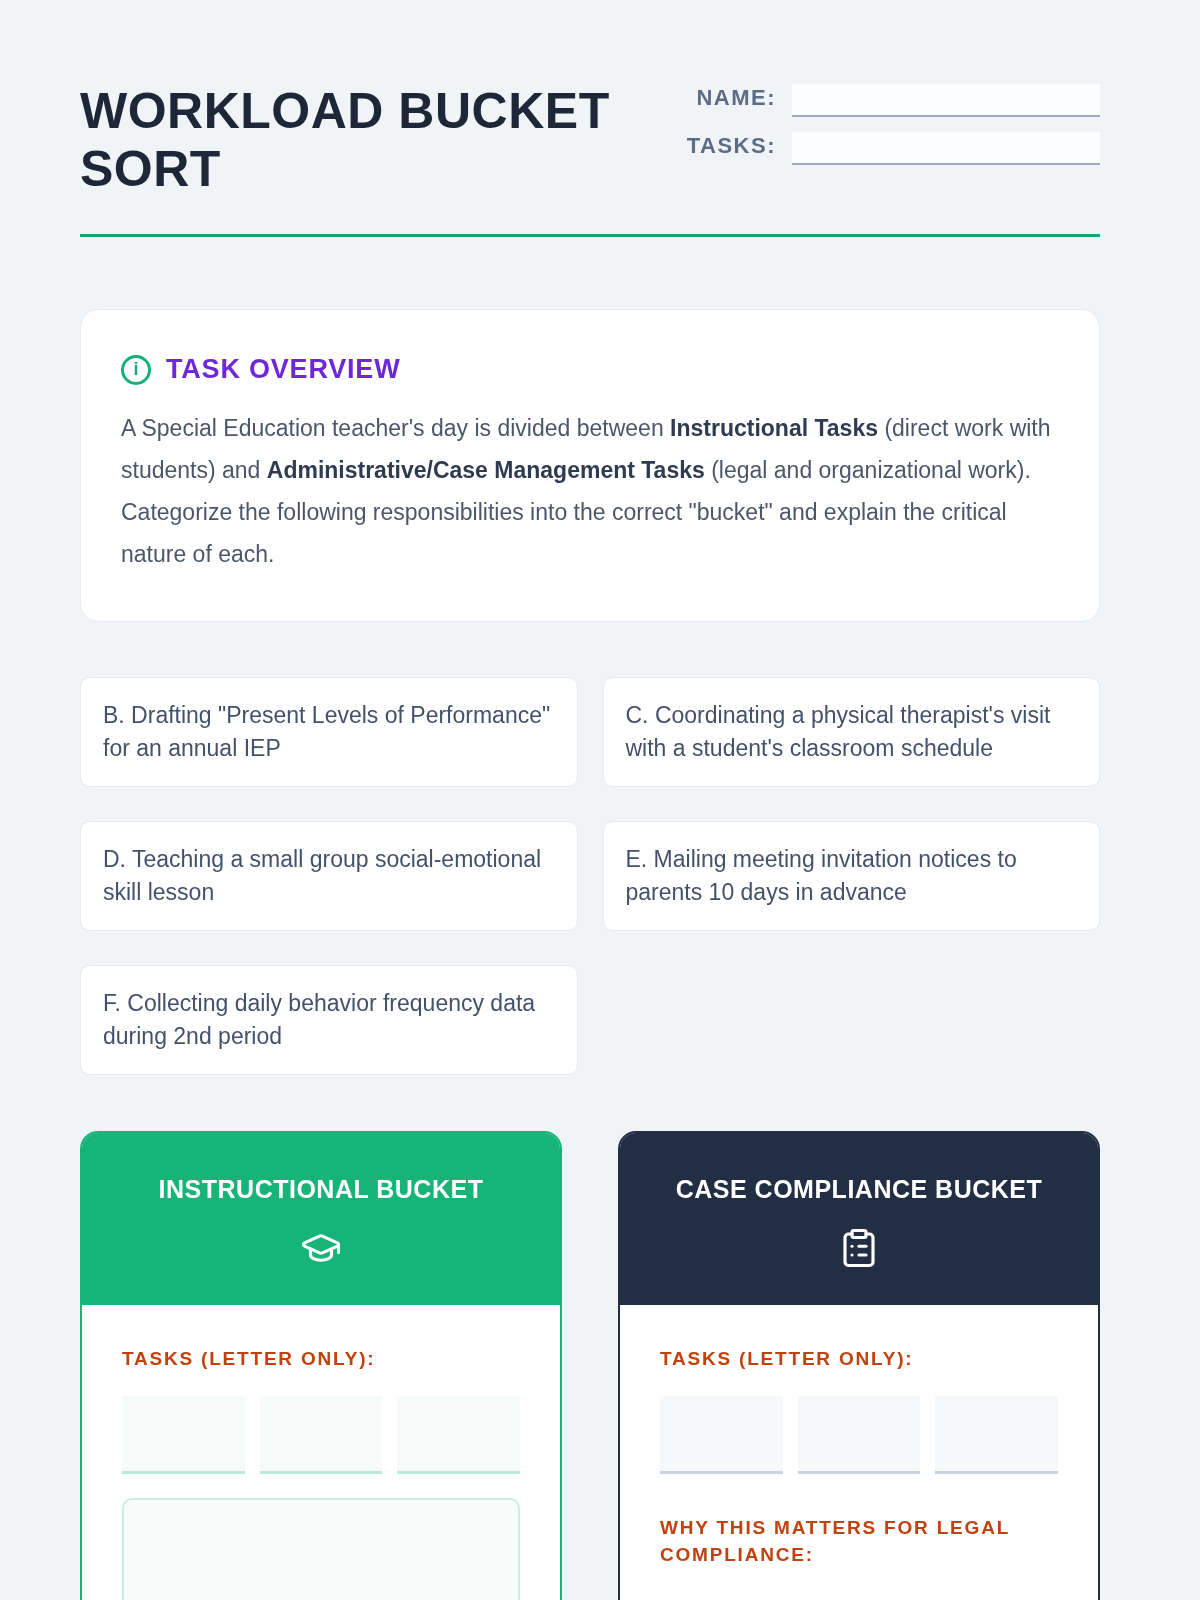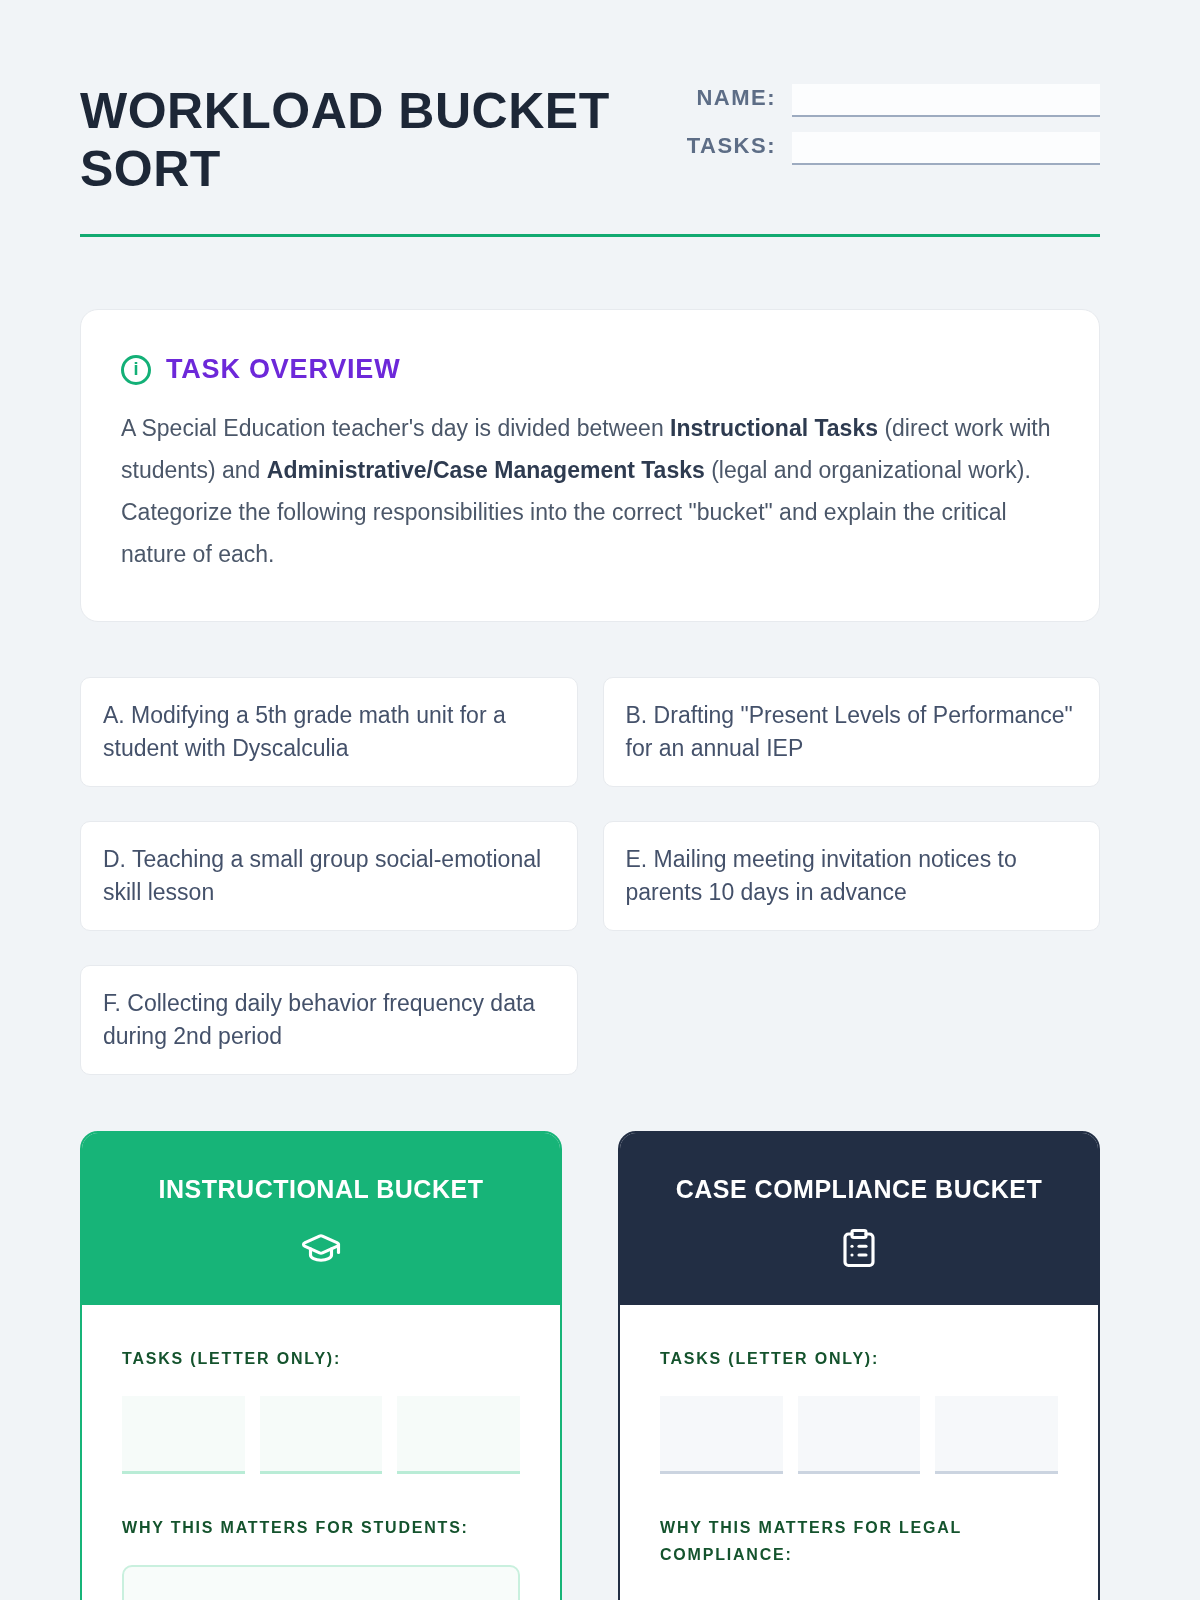--- a/index.html
+++ b/index.html
@@ -143,25 +143,25 @@
     letter-spacing: 0.5px;
   }
   .bucket-icon { flex: 0 0 auto; width: 42px; height: 42px; }
   .bucket-icon svg { width: 42px; height: 42px; display: block; }
   .bucket-body {
     background: #ffffff;
     padding: 40px 40px 0 40px;
     height: 100%;
   }
   .slot-label {
-    font-size: 16px;
+    font-size: 19px;
     font-weight: 700;
     letter-spacing: 1.8px;
     line-height: 27px;
-    color: #14532d;
+    color: #c2410c;
   }
   .slots { margin-top: 24px; display: flex; gap: 15px; }
   .slot {
     flex: 1;
     height: 78px;
   }
   .bucket.instructional .slot {
     background: #f6fbf9;
     border-bottom: 3px solid #b9ecd6;
   }
@@ -205,22 +205,22 @@
 
   <section class="overview-card">
     <div class="overview-head">
       <i class="info-icon">i</i>
       <h2 class="overview-heading">TASK OVERVIEW</h2>
     </div>
     <p class="overview-text"><span>A Special Education teacher's day is divided between </span><span class="seg-bold">Instructional Tasks</span><span> (direct work with students) and </span><span class="seg-bold">Administrative/Case Management Tasks</span><span> (legal and organizational work). Categorize the following responsibilities into the correct "bucket" and explain the critical nature of each.</span></p>
   </section>
 
   <section class="tasks-grid">
-    <div class="task-card"><span>A. Modifying a 5th grade math unit for a student with Dyscalculia</span></div>
     <div class="task-card"><span>B. Drafting "Present Levels of Performance" for an annual IEP</span></div>
+    <div class="task-card"><span>C. Coordinating a physical therapist's visit with a student's classroom schedule</span></div>
     <div class="task-card"><span>D. Teaching a small group social-emotional skill lesson</span></div>
     <div class="task-card"><span>E. Mailing meeting invitation notices to parents 10 days in advance</span></div>
     <div class="task-card"><span>F. Collecting daily behavior frequency data during 2nd period</span></div>
   </section>
 
   <section class="buckets">
 
     <div class="bucket instructional">
       <div class="bucket-header">
         <div class="bucket-title">INSTRUCTIONAL BUCKET</div>
@@ -232,21 +232,20 @@
           </svg>
         </span>
       </div>
       <div class="bucket-body">
         <div class="slot-label">TASKS (LETTER ONLY):</div>
         <div class="slots">
           <div class="slot"></div>
           <div class="slot"></div>
           <div class="slot"></div>
         </div>
-        <div class="slot-label why-label">WHY THIS MATTERS FOR STUDENTS:</div>
         <div class="write-in"></div>
       </div>
     </div>
 
     <div class="bucket case">
       <div class="bucket-header">
         <div class="bucket-title">CASE COMPLIANCE BUCKET</div>
         <span class="bucket-icon">
           <svg viewBox="0 0 24 24" fill="none" stroke="#ffffff" stroke-width="1.8" stroke-linecap="round" stroke-linejoin="round">
             <rect x="8" y="2" width="8" height="4" rx="1"></rect>

